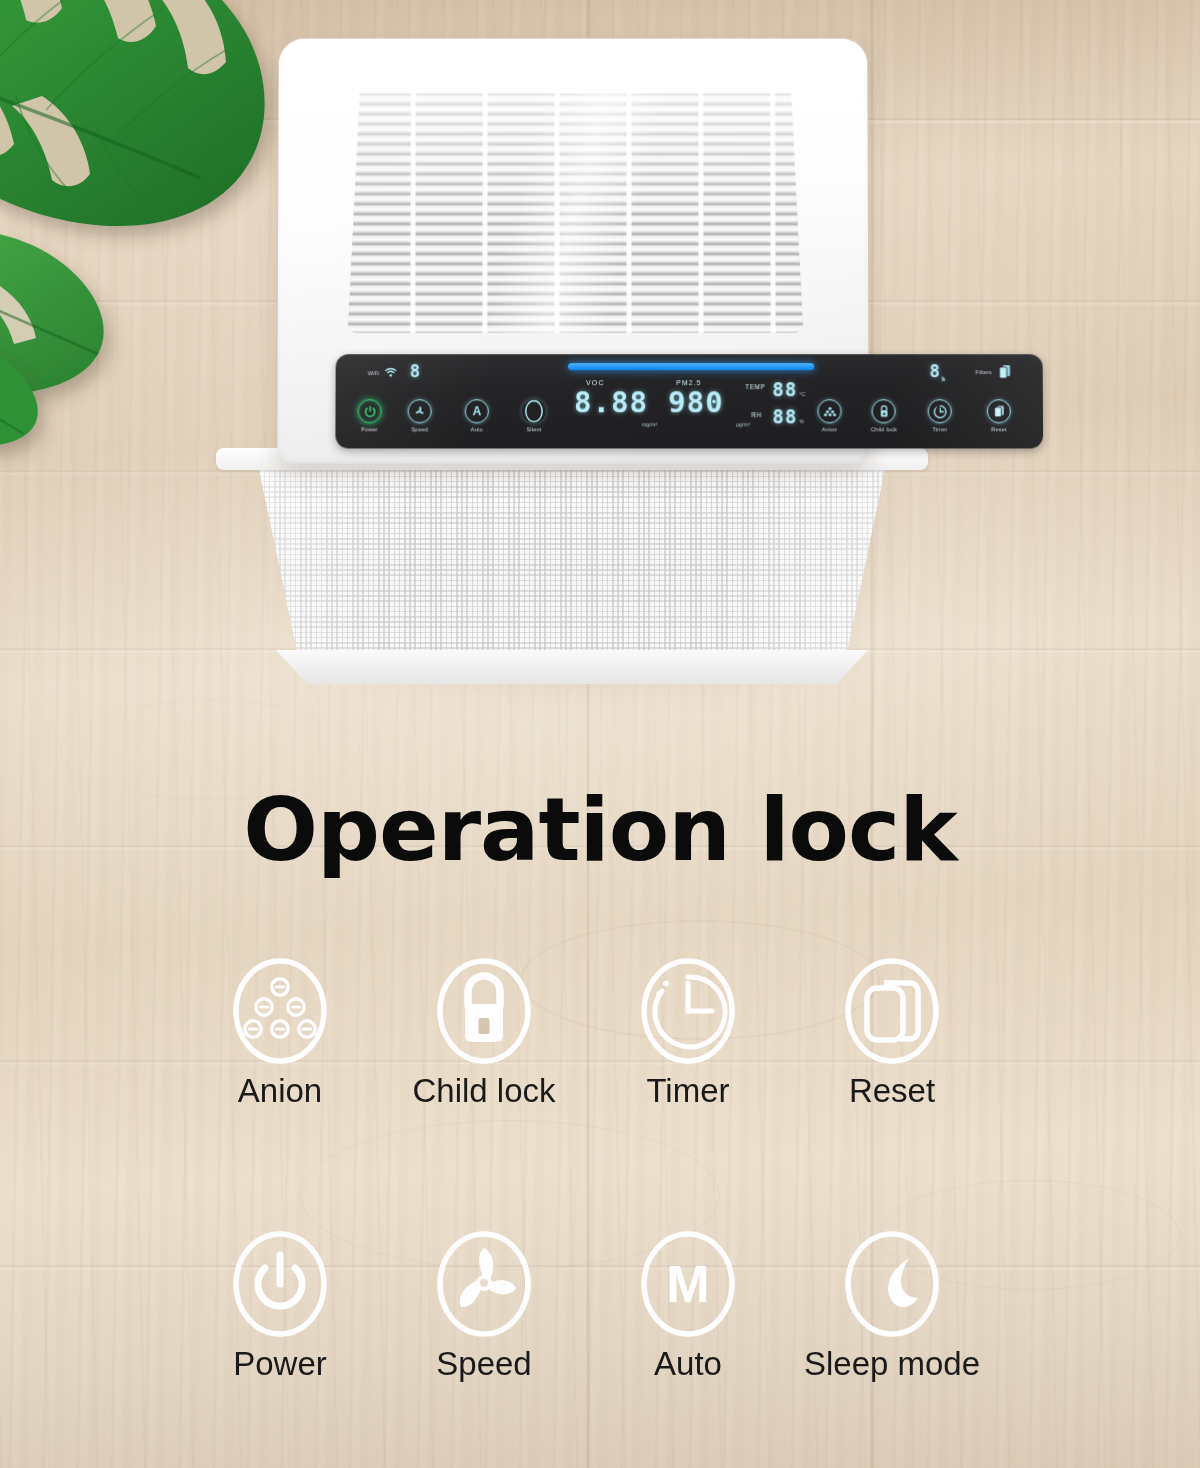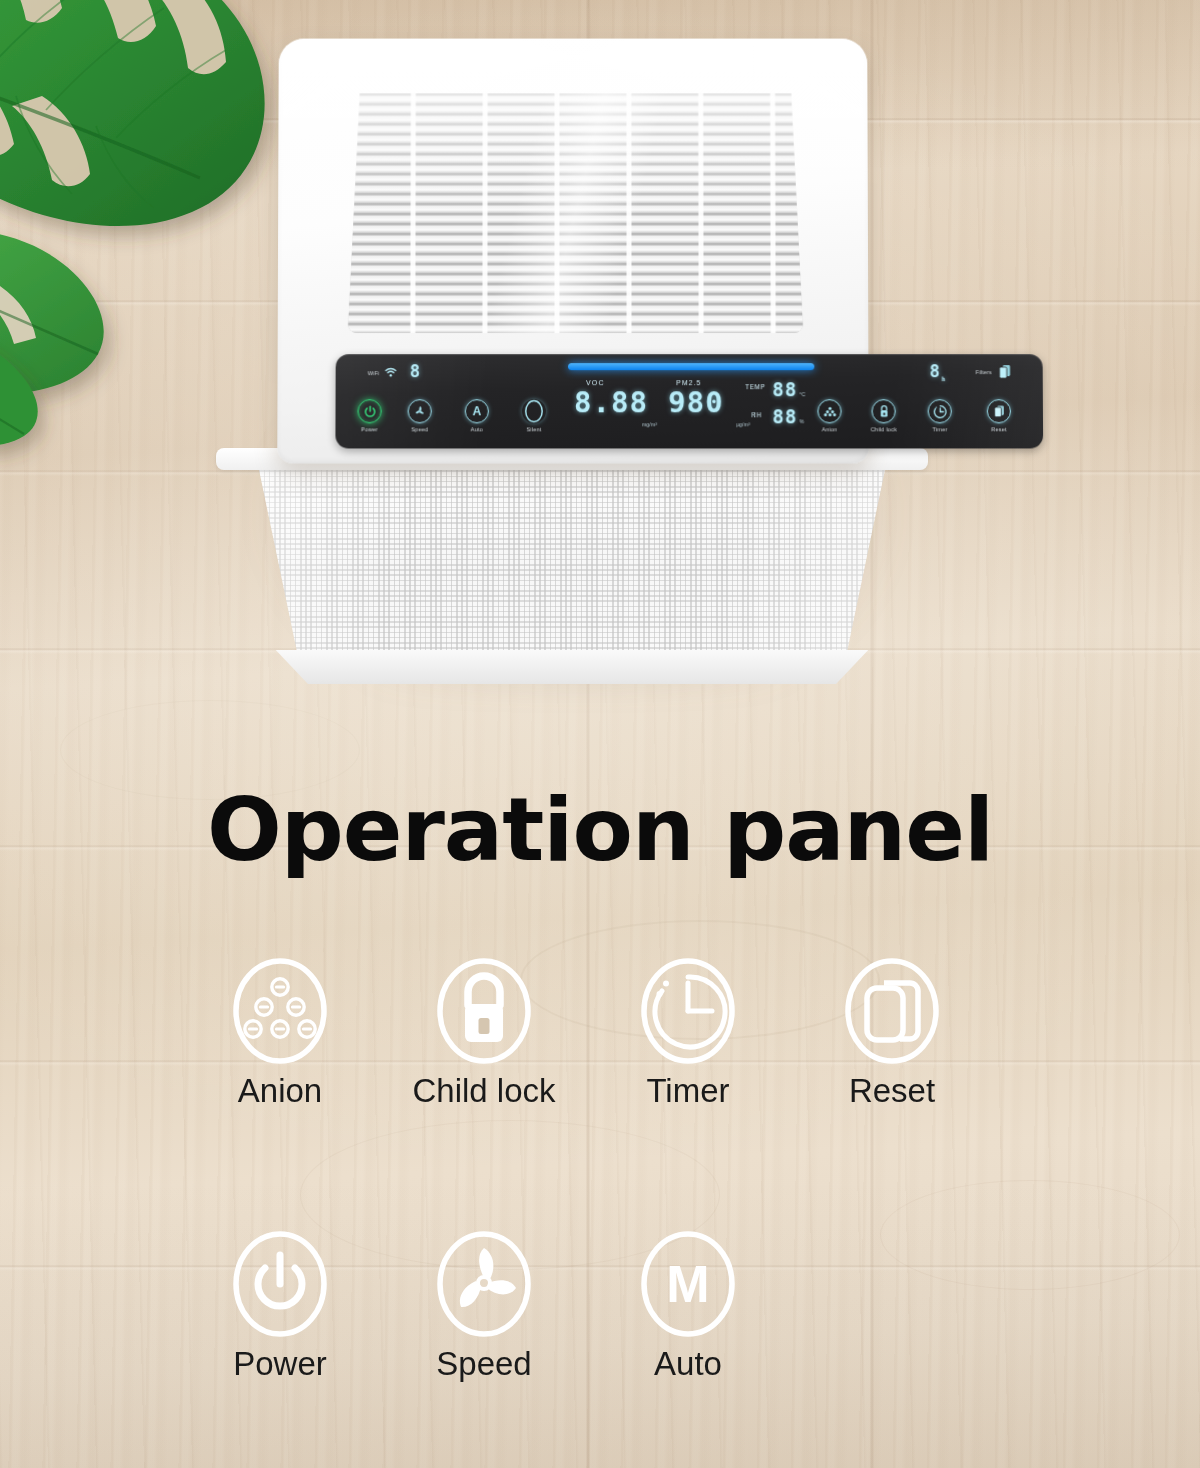--- a/index.html
+++ b/index.html
@@ -442,21 +442,21 @@
             <rect x="4.4" y="1.4" width="6.6" height="9.6" rx="1.4" fill="#a8e6f2" opacity="0.85"></rect>
             <rect x="1.8" y="3.0" width="6.6" height="9.6" rx="1.4" fill="#cdf3fb" stroke="#1d1d1f" stroke-width="0.7"></rect>
           </svg>
         </div>
         <div class="pnl-label" style="left:662px; top:72px;">Reset</div>
 
       </div>
     </div>
   </div>
 
-  <div id="title">Operation panel</div>
+  <div id="title">Operation lock</div>
 
   <div id="features">
 
     <div class="frow">
 
       <div class="fitem" style="width:204px;">
         <div class="ficon">
           <svg width="104" height="112" viewBox="0 0 104 112">
             <ellipse cx="52" cy="56" rx="44" ry="50" fill="none" stroke="#ffffff" stroke-width="5.5"></ellipse>
             <g fill="none" stroke="#ffffff" stroke-width="3.4">
@@ -549,15 +549,24 @@
       <div class="fitem" style="width:204px;">
         <div class="ficon">
           <svg width="104" height="112" viewBox="0 0 104 112">
             <ellipse cx="52" cy="56" rx="44" ry="50" fill="none" stroke="#ffffff" stroke-width="5.5"></ellipse>
             <text x="52" y="74" text-anchor="middle" font-family="Liberation Sans, sans-serif" font-size="52" font-weight="700" fill="#ffffff">M</text>
           </svg>
         </div>
         <div class="flabel">Auto</div>
       </div>
 
+      <div class="fitem" style="width:204px;">
+        <div class="ficon">
+          <svg width="104" height="112" viewBox="0 0 104 112">
+            <ellipse cx="52" cy="56" rx="44" ry="50" fill="none" stroke="#ffffff" stroke-width="5.5"></ellipse>
+            <path d="M70 30 C52 40 44 56 50 70 C56 82 70 82 78 70 C66 70 58 60 62 46 C64 39 67 33 70 30 Z" fill="#ffffff"></path>
+          </svg>
+        </div>
+        <div class="flabel">Sleep mode</div>
+      </div>
     </div>
   </div>
 </div>
 
 </body></html>

